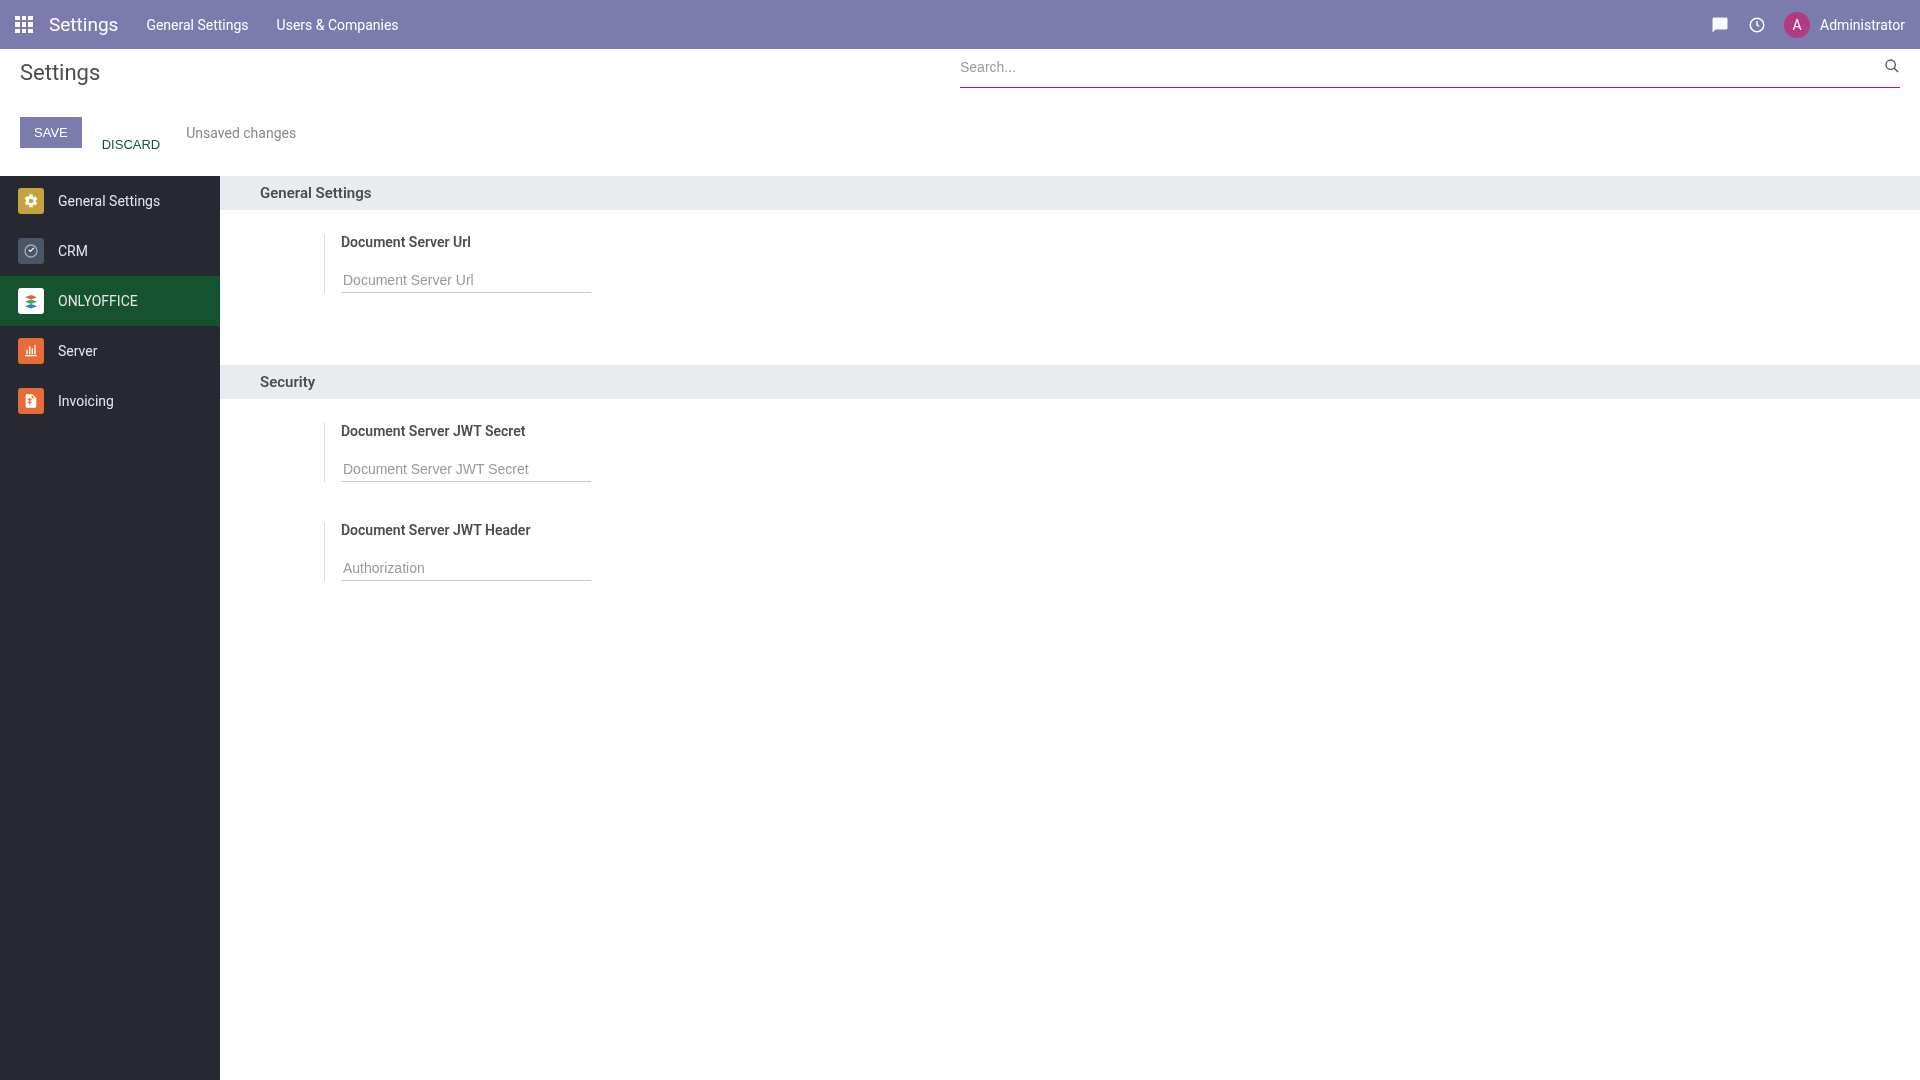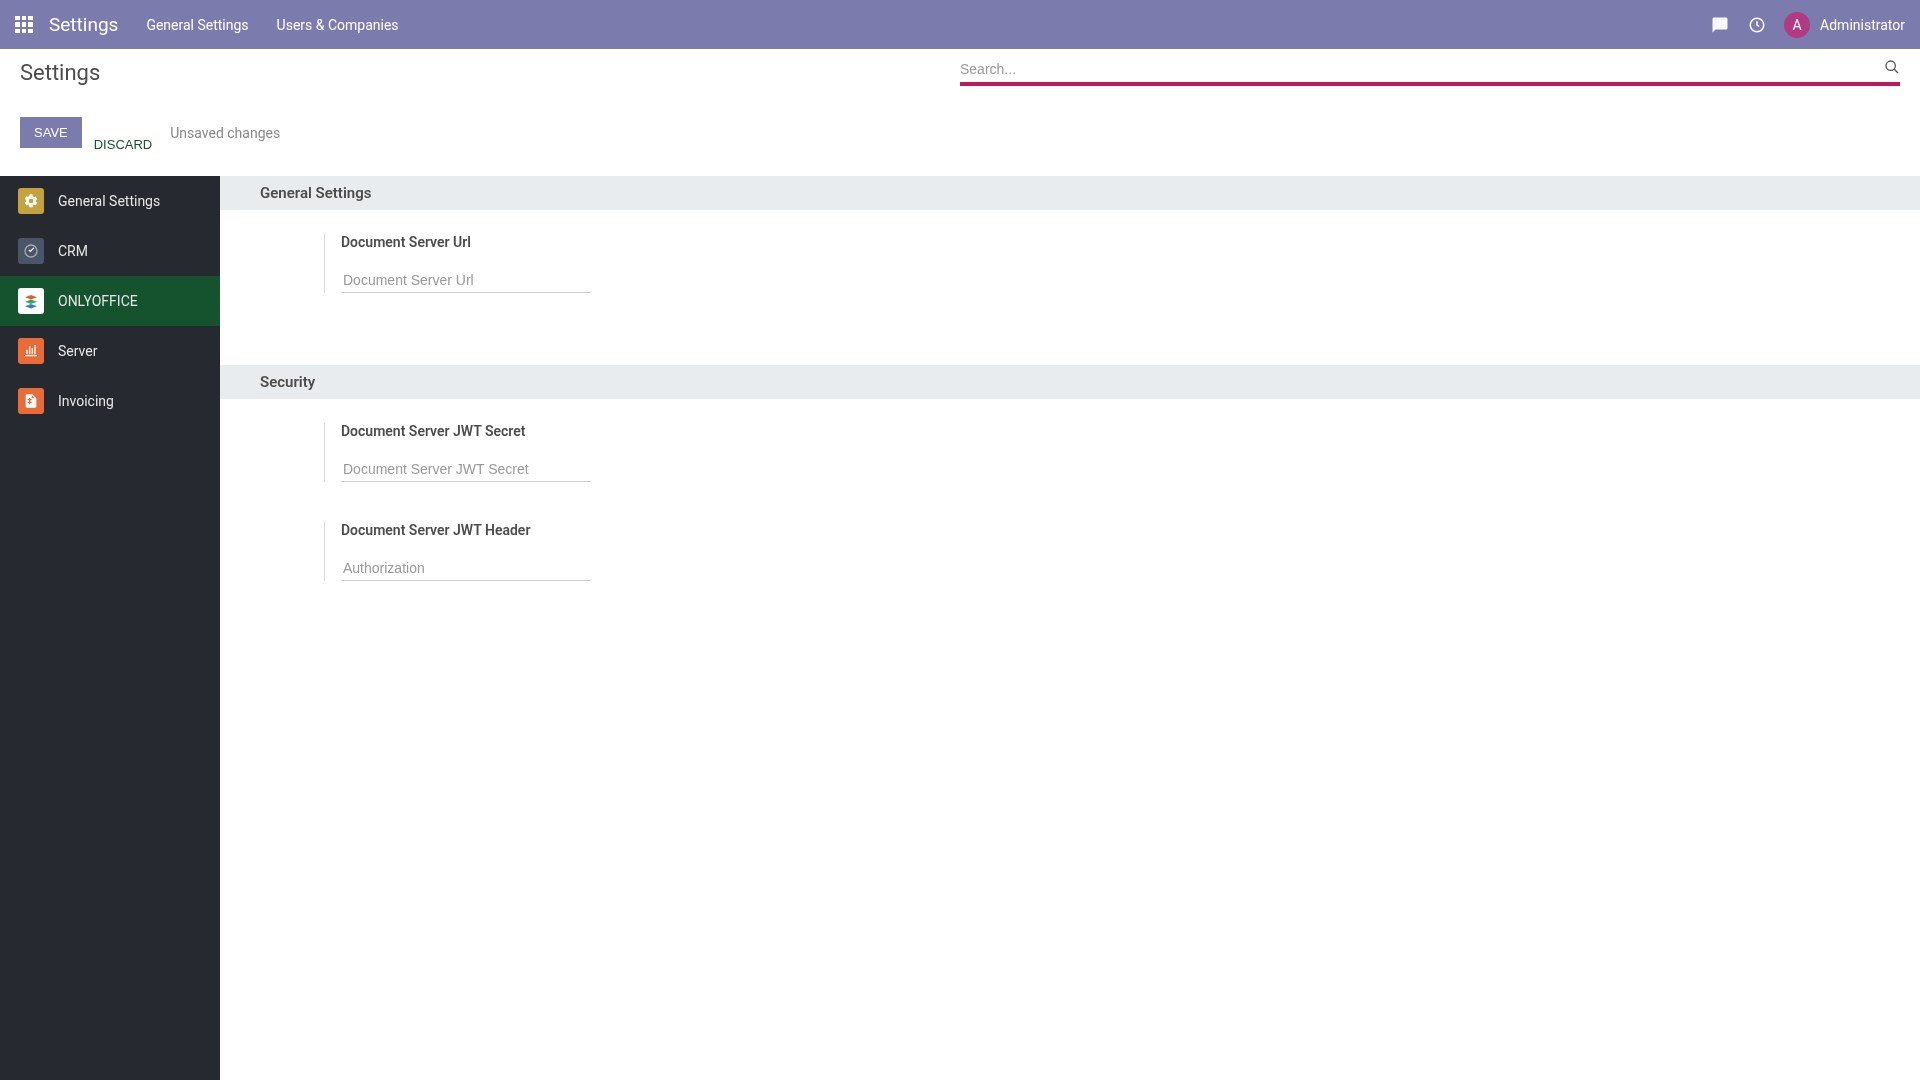--- a/index.html
+++ b/index.html
@@ -101,22 +101,22 @@
     .page-title {
       font-size: 22px;
       color: #4c4c4c;
       font-weight: 400;
     }
     .search-area {
       margin-left: auto;
       width: 50%;
       display: flex;
       align-items: center;
-      border-bottom: 4px solid #be185d;
-      padding-bottom: 4px;
+      border-bottom: 1px solid #be185d;
+      padding-bottom: 10px;
     }
     .search-input {
       border: none;
       outline: none;
       font-size: 14px;
       flex: 1;
       color: #555;
       background: transparent;
     }
     .search-input::placeholder {
@@ -126,21 +126,21 @@
       margin-left: 10px;
       color: #666;
       cursor: pointer;
     }
     
     
     .buttons-row {
       padding: 8px 20px 16px;
       display: flex;
       align-items: center;
-      gap: 8px;
+      gap: 16px;
     }
     .btn-primary {
       background: #7c7bad;
       color: #fff;
       border: none;
       padding: 8px 14px;
       font-size: 13px;
       font-weight: 500;
       cursor: pointer;
     }

